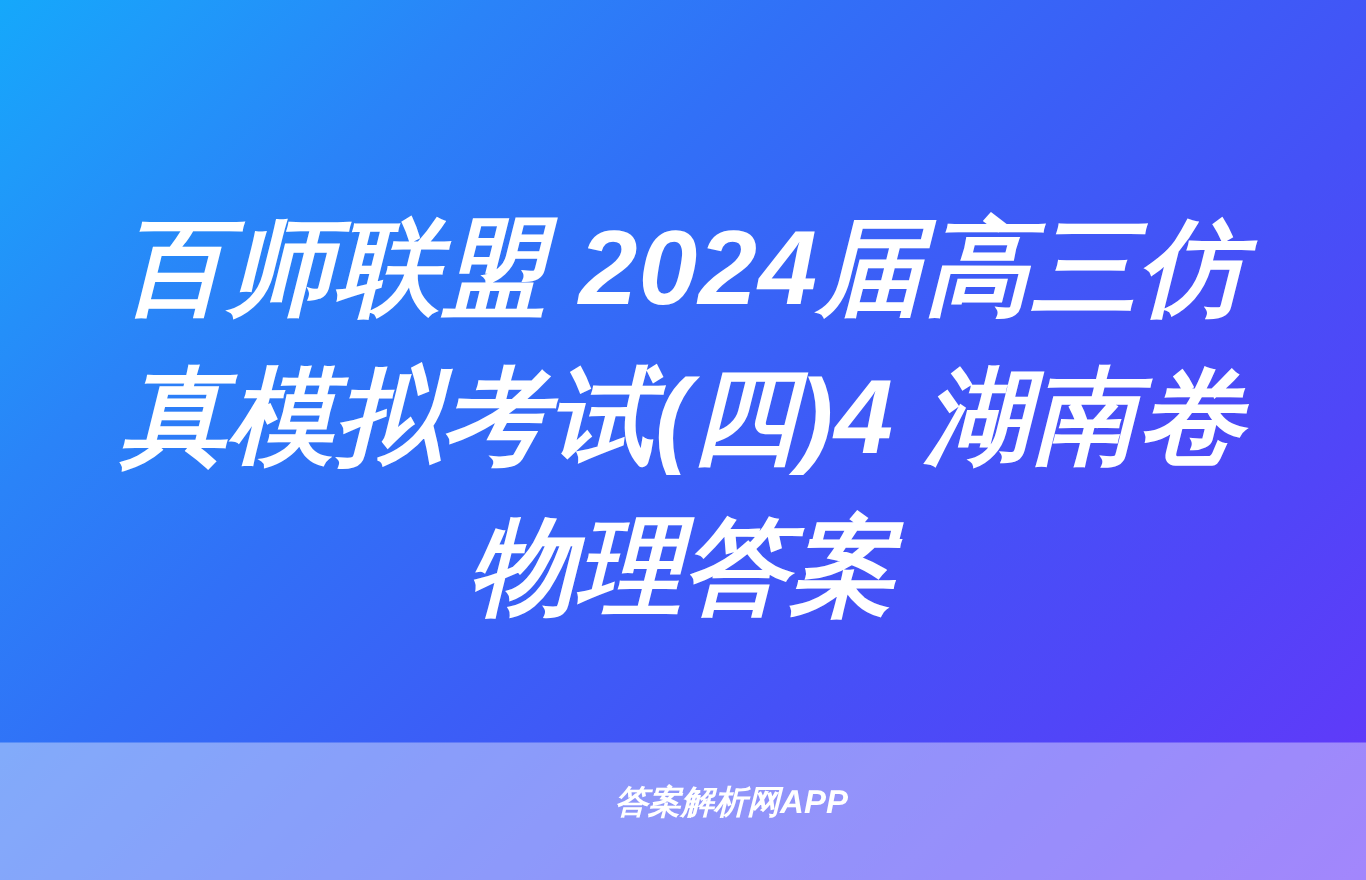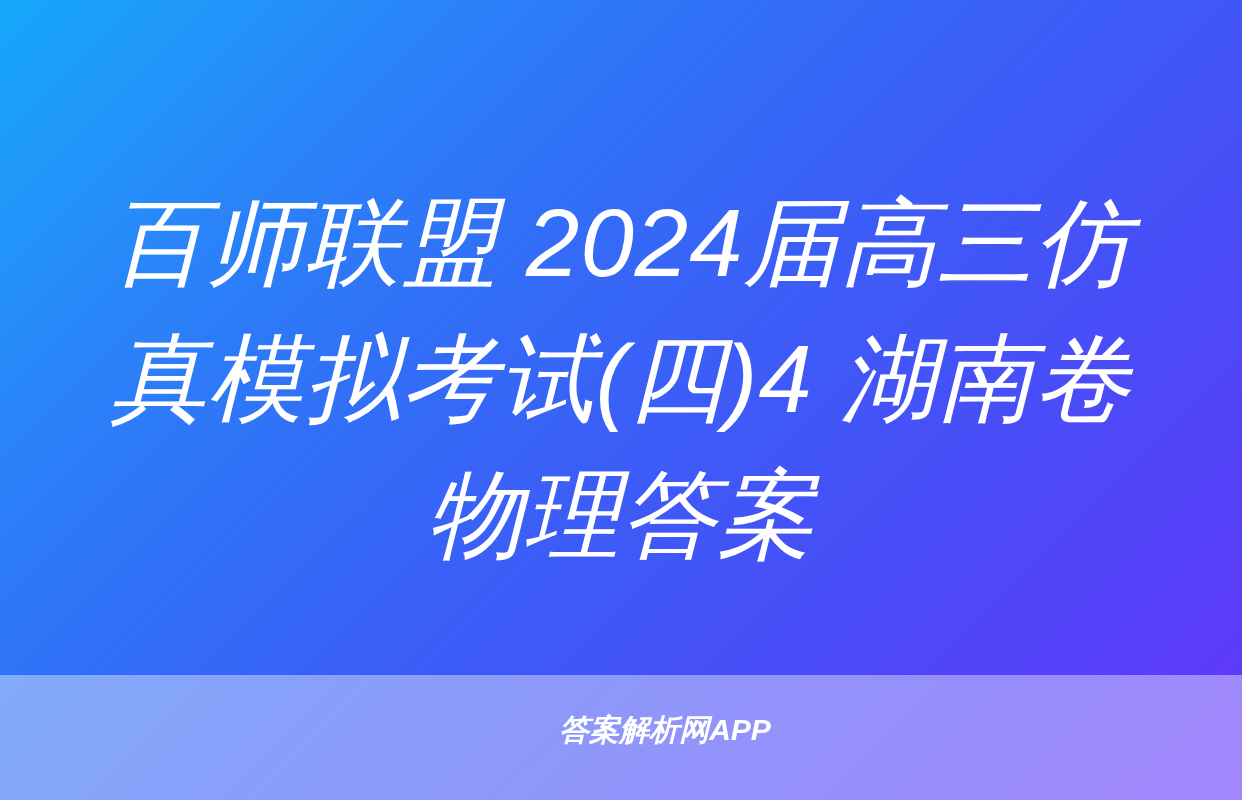--- a/index.html
+++ b/index.html
@@ -32,21 +32,21 @@
     position: absolute;
     left: 0;
     top: 176px;
     width: 1242px;
     padding: 0 78px;
     box-sizing: border-box;
     text-align: center;
     color: #ffffff;
     font-size: 96px;
     line-height: 136px;
-    font-weight: 400;
+    font-weight: 700;
     font-style: italic;
     letter-spacing: 1px;
     white-space: pre-wrap;
     text-rendering: geometricPrecision;
   }
 
   
   .bottom-band {
     position: absolute;
     left: 0;

